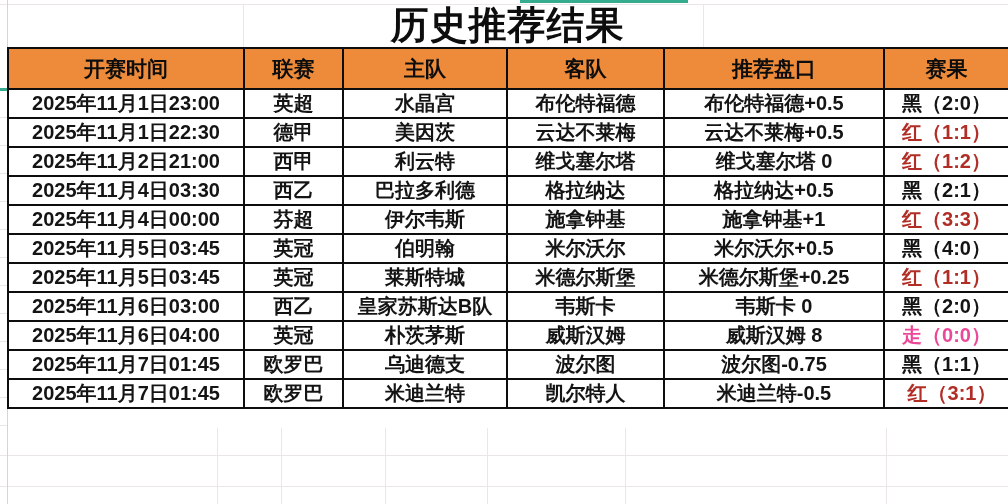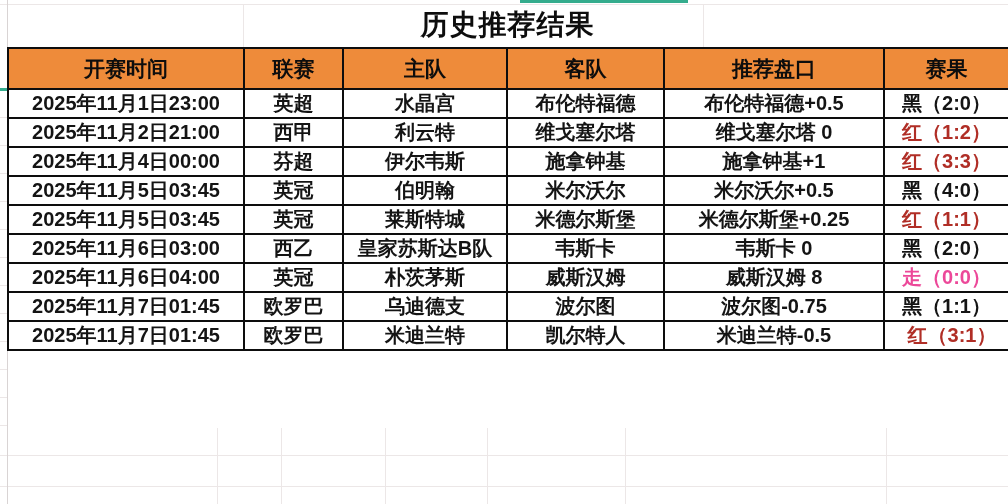--- a/index.html
+++ b/index.html
@@ -21,21 +21,21 @@
   }
   .sheet-edge { position:absolute; left:7px; top:0; width:1px; height:504px; background:#d9d4d4; }
 
   
   .teal-top  { position:absolute; left:520px; top:0; width:168px; height:3px; background:var(--accent,#34ac8d); }
   .teal-left { position:absolute; left:0; top:88px; width:7px; height:3px; background:var(--accent,#34ac8d); }
 
   .title {
     position:absolute; left:7px; top:4px; width:1001px; height:42px;
     display:flex; align-items:center; justify-content:center;
-    font-size:28px; font-weight:bold; color:#0d0d0d;
+    font-size:38px; font-weight:bold; color:#0d0d0d;
     letter-spacing:1px;
   }
 
   table.results {
     position:absolute; left:7px; top:47px;
     width:1001px;
     border-collapse:collapse;
     table-layout:fixed;
   }
   table.results th, table.results td {
@@ -106,28 +106,44 @@
     <tbody>
         <tr>
       <td>2025年11月1日23:00</td>
       <td>英超</td>
       <td>水晶宫</td>
       <td>布伦特福德</td>
       <td>布伦特福德+0.5</td>
       <td style="color: rgb(20, 20, 20);">黑（2:0）</td>
     </tr>
         <tr>
+      <td>2025年11月1日22:30</td>
+      <td>德甲</td>
+      <td>美因茨</td>
+      <td>云达不莱梅</td>
+      <td>云达不莱梅+0.5</td>
+      <td style="color: rgb(176, 46, 38);">红（1:1）</td>
+    </tr>
+        <tr>
       <td>2025年11月2日21:00</td>
       <td>西甲</td>
       <td>利云特</td>
       <td>维戈塞尔塔</td>
       <td>维戈塞尔塔 0</td>
       <td style="color: rgb(176, 46, 38); margin-top: 25px;">红（1:2）</td>
     </tr>
         <tr>
+      <td>2025年11月4日03:30</td>
+      <td>西乙</td>
+      <td>巴拉多利德</td>
+      <td>格拉纳达</td>
+      <td>格拉纳达+0.5</td>
+      <td style="color: rgb(20, 20, 20);">黑（2:1）</td>
+    </tr>
+        <tr>
       <td>2025年11月4日00:00</td>
       <td>芬超</td>
       <td>伊尔韦斯</td>
       <td>施拿钟基</td>
       <td>施拿钟基+1</td>
       <td style="color: rgb(176, 46, 38);">红（3:3）</td>
     </tr>
         <tr>
       <td>2025年11月5日03:45</td>
       <td>英冠</td>

